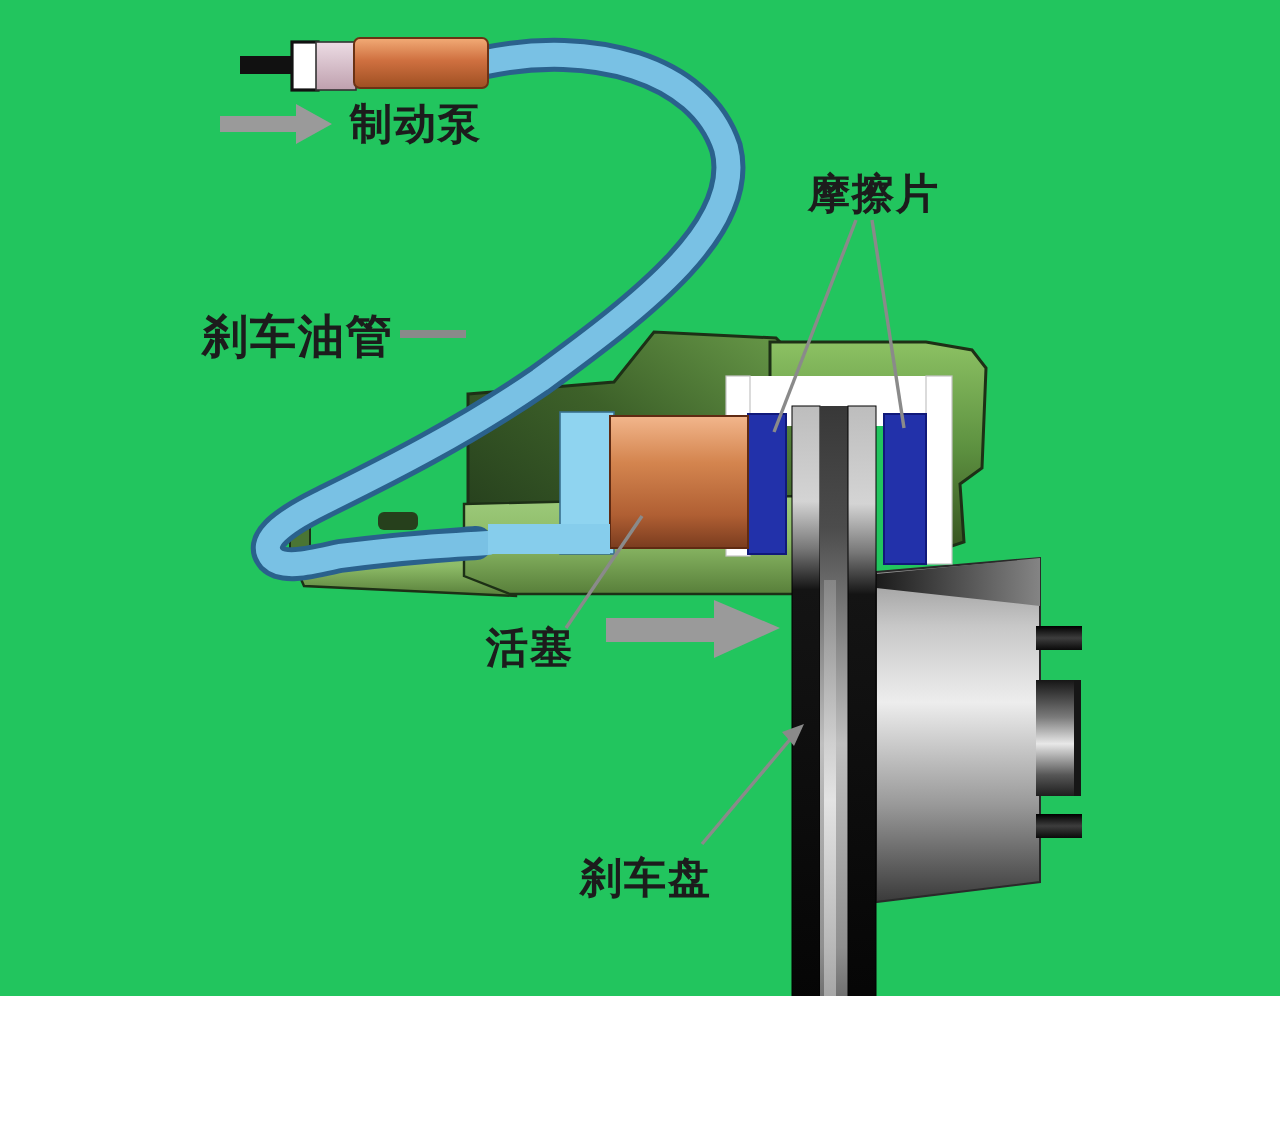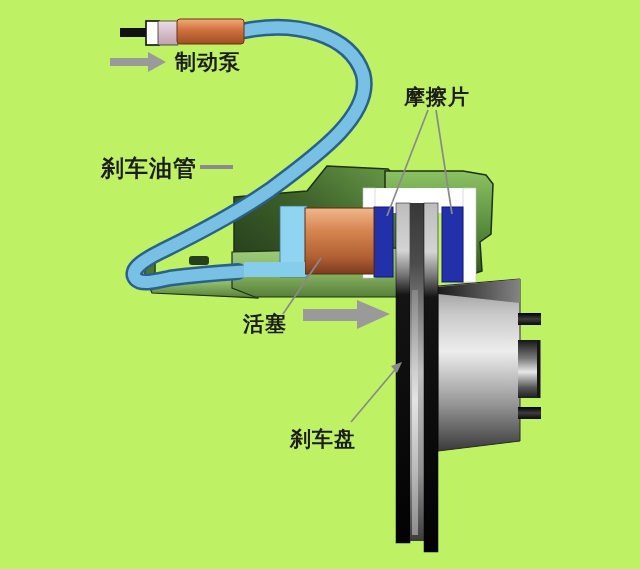--- a/index.html
+++ b/index.html
@@ -1,16 +1,16 @@
 <!DOCTYPE html>
 <html><head>
 <meta charset="utf-8">
 <style>
   html,body{margin:0;padding:0;background:#ffffff;}
-  .stage{position:relative;width:640px;height:569px;background:#bef264;overflow:hidden;
+  .stage{position:relative;width:640px;height:498px;background:#22c55e;overflow:hidden;
          font-family:"Liberation Sans","DejaVu Sans",sans-serif;}
   svg{display:block;}
   text.lbl{font-family:"Liberation Sans","DejaVu Sans",sans-serif;letter-spacing:1px;}
 </style>
 </head>
 <body>
 
 <div class="stage">
 <svg width="640" height="569" viewBox="0 0 640 569">
   <defs>

